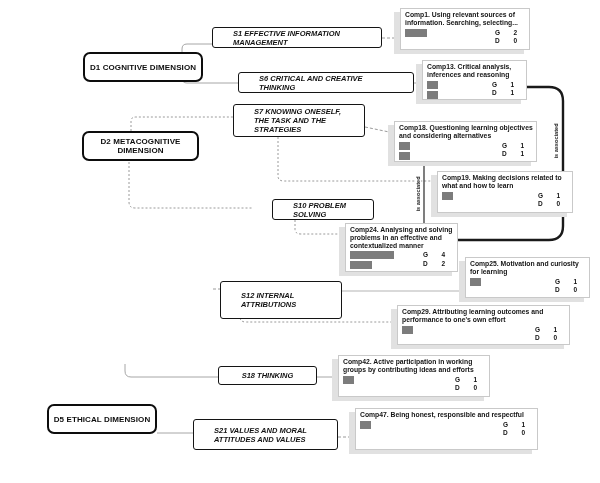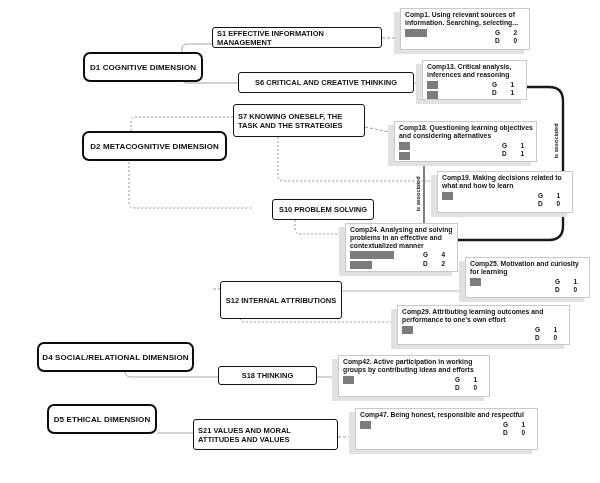--- a/index.html
+++ b/index.html
@@ -18,21 +18,21 @@
     line-height:9px; padding:13px 2px; box-sizing:border-box;
     letter-spacing:0.1px;
   }
 
   
   .skill {
     position:absolute; z-index:3; background:#ffffff;
     border:1.4px solid #141414; border-radius:3px;
     display:flex; align-items:center; justify-content:center;
     font-weight:bold; font-size:7.5px; color:#111; text-align:left;
-    line-height:9px; padding:1px 4px; box-sizing:border-box;
+    line-height:9px; padding:1px 20px; box-sizing:border-box;font-style:italic;
   }
 
   
   .comp {
     position:absolute; z-index:2; background:#ffffff;
     border:1px solid #c9c9c9;
     box-shadow:-6px 4px 0 #e1e1e1;
     box-sizing:border-box; padding:2px 3px 2px 4px;
     color:#141414;
   }
@@ -81,25 +81,22 @@
 
     <path d="M527,87 L549,87 Q563,87 563,101 L563,226 Q563,240 549,240 L458,240" fill="none" stroke="#1a1a1a" stroke-width="2.4"></path>
   </svg>
 
   <div class="edge-label" style="left:556px; top:141px;">is associated</div>
   <div class="edge-label" style="left:418px; top:194px;">is associated</div>
 
   <div class="dim" style="left:83px; top:52px; width:120px; height:22px;">
       <span>D1 COGNITIVE DIMENSION</span>
     </div>
-  <div class="dim" style="left:82px; top:131px; width:145px; height:23px;">
+  <div class="dim" style="left:82px; top:131px; width:117px; height:23px;">
       <span>D2 METACOGNITIVE DIMENSION</span>
-    </div>
-  <div class="dim" style="left:37px; top:342px; width:157px; height:22px;">
-      <span>D4 SOCIAL/RELATIONAL DIMENSION</span>
     </div>
   <div class="dim" style="left:47px; top:404px; width:110px; height:29px;">
       <span>D5 ETHICAL DIMENSION</span>
     </div>
 
   <div class="skill" style="left:212px; top:27px; width:170px; height:21px;">
       <span>S1 EFFECTIVE INFORMATION MANAGEMENT</span>
     </div>
   <div class="skill" style="left:238px; top:72px; width:176px; height:21px;">
       <span>S6 CRITICAL AND CREATIVE THINKING</span>

